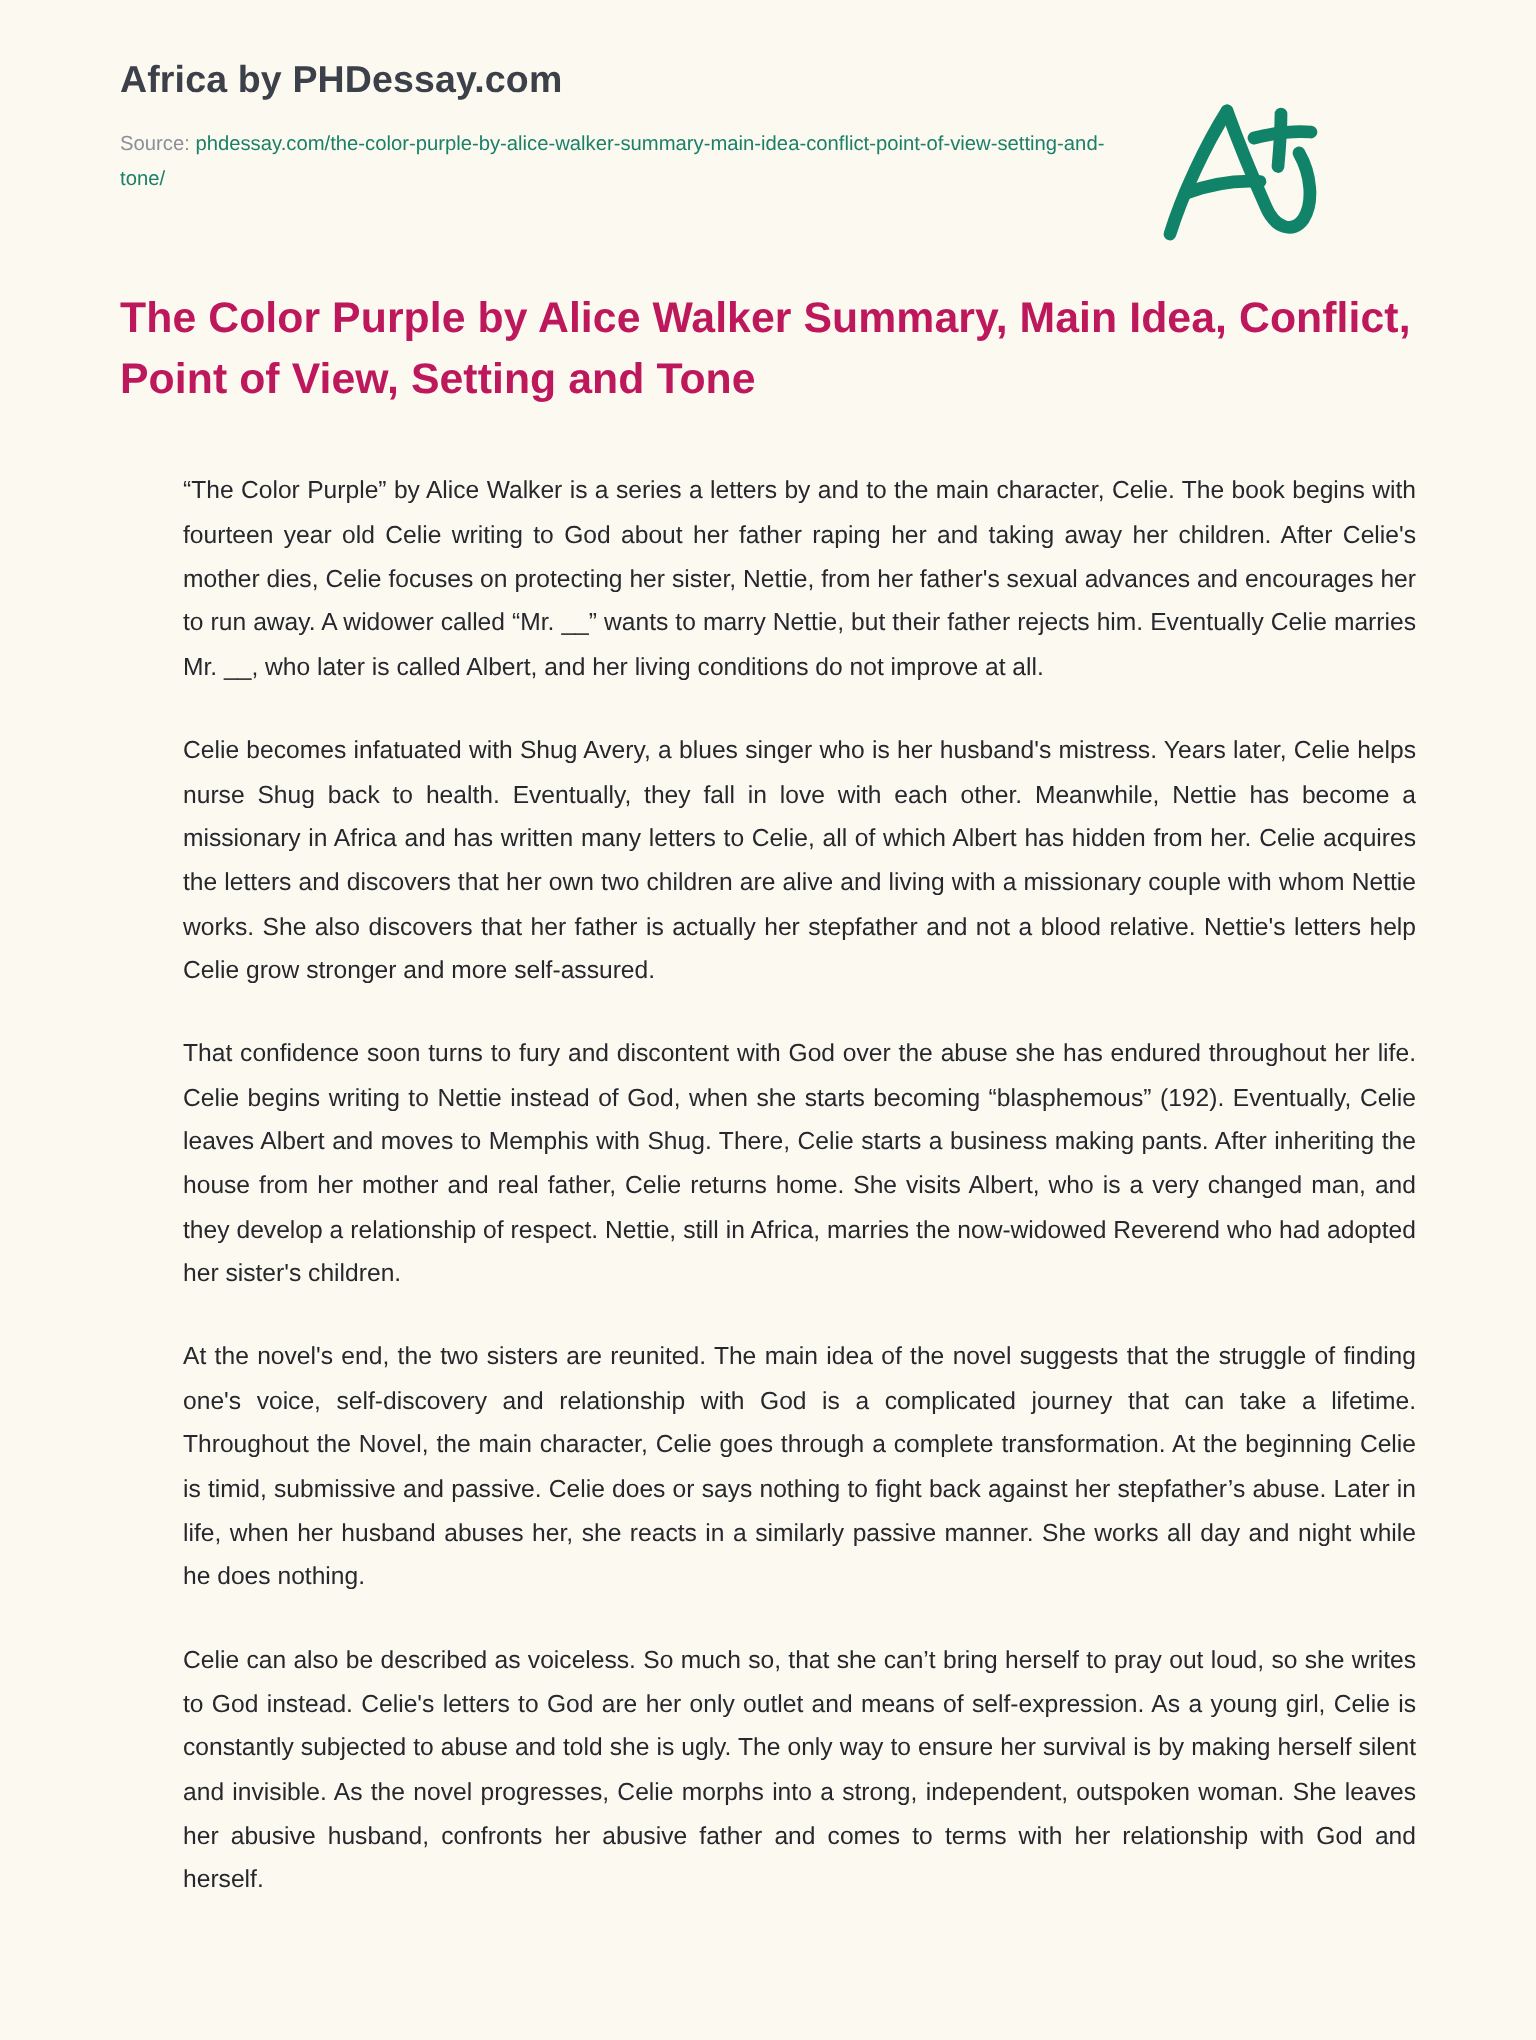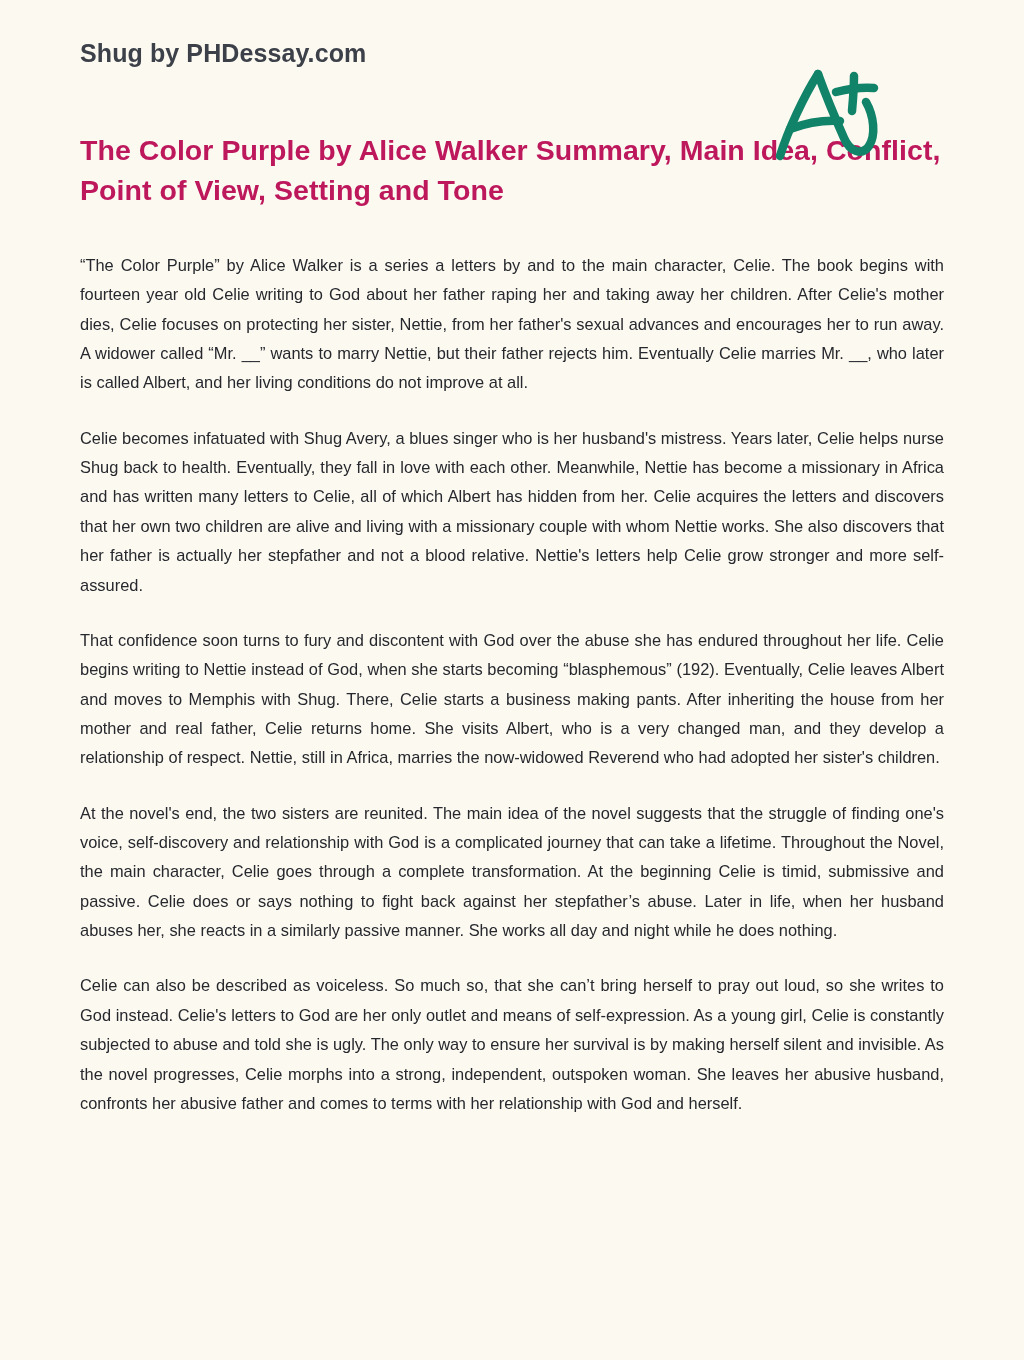--- a/index.html
+++ b/index.html
@@ -72,20 +72,21 @@
     font-weight: bold;
     line-height: 1.42;
     color: #be185d;
     letter-spacing: 0.05px;
     max-width: 880px;
   }
 
   
   .body-copy {
     padding-top: 40px;
+    margin-left: 42px;
   }
   .body-copy p {
     margin: 0 0 26px 0;
     font-size: 16.4px;
     line-height: 1.79;
     color: #26282D;
     text-align: justify;
     text-justify: inter-word;
     max-width: 866px;
     letter-spacing: 0.01px;
@@ -93,22 +94,26 @@
   .body-copy p:last-child {
     margin-bottom: 0;
   }
 </style>
 </head>
 <body>
 
 <div class="page">
 
   <div class="header">
-    <div class="brand-line">Shug by PHDessay.com</div>
+    <div class="brand-line">Africa by PHDessay.com</div>
 
+    <div class="source-line">
+      <span class="source-label">Source:</span>
+      <span class="source-url">phdessay.com/the-color-purple-by-alice-walker-summary-main-idea-conflict-point-of-view-setting-and-tone/</span>
+    </div>
 
     <div class="logo">
       <svg viewBox="0 0 120 110" xmlns="http://www.w3.org/2000/svg">
         <g fill="none" stroke="#108368" stroke-width="8.5" stroke-linecap="round" stroke-linejoin="round">
 
           <path d="M14 98 C 22 72, 38 38, 52 16"></path>
 
           <path d="M52 16 C 60 38, 70 62, 78 80 C 84 94, 96 98, 103 88 C 110 77, 108 58, 100 44"></path>
 
           <path d="M24 71 C 40 65, 58 62, 74 63"></path>

